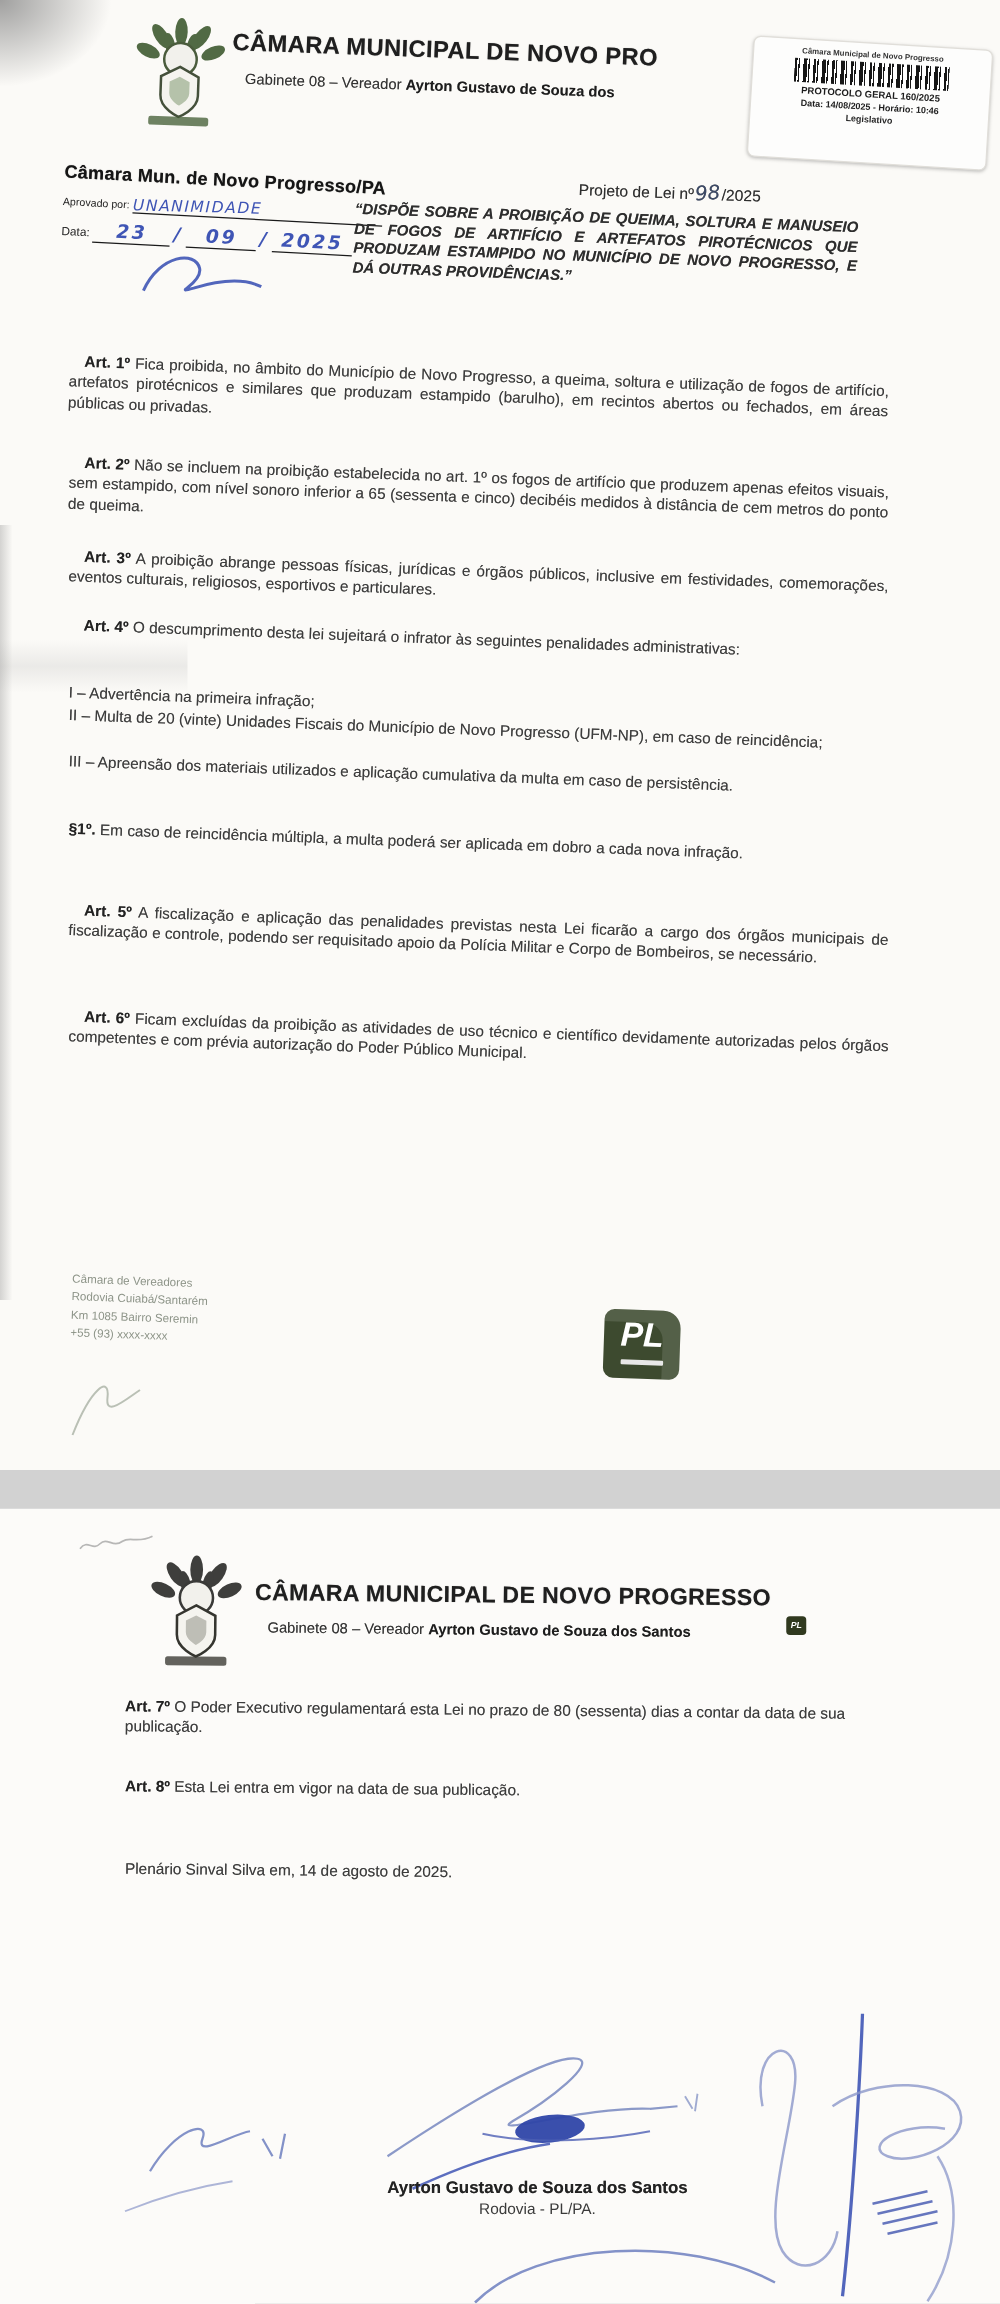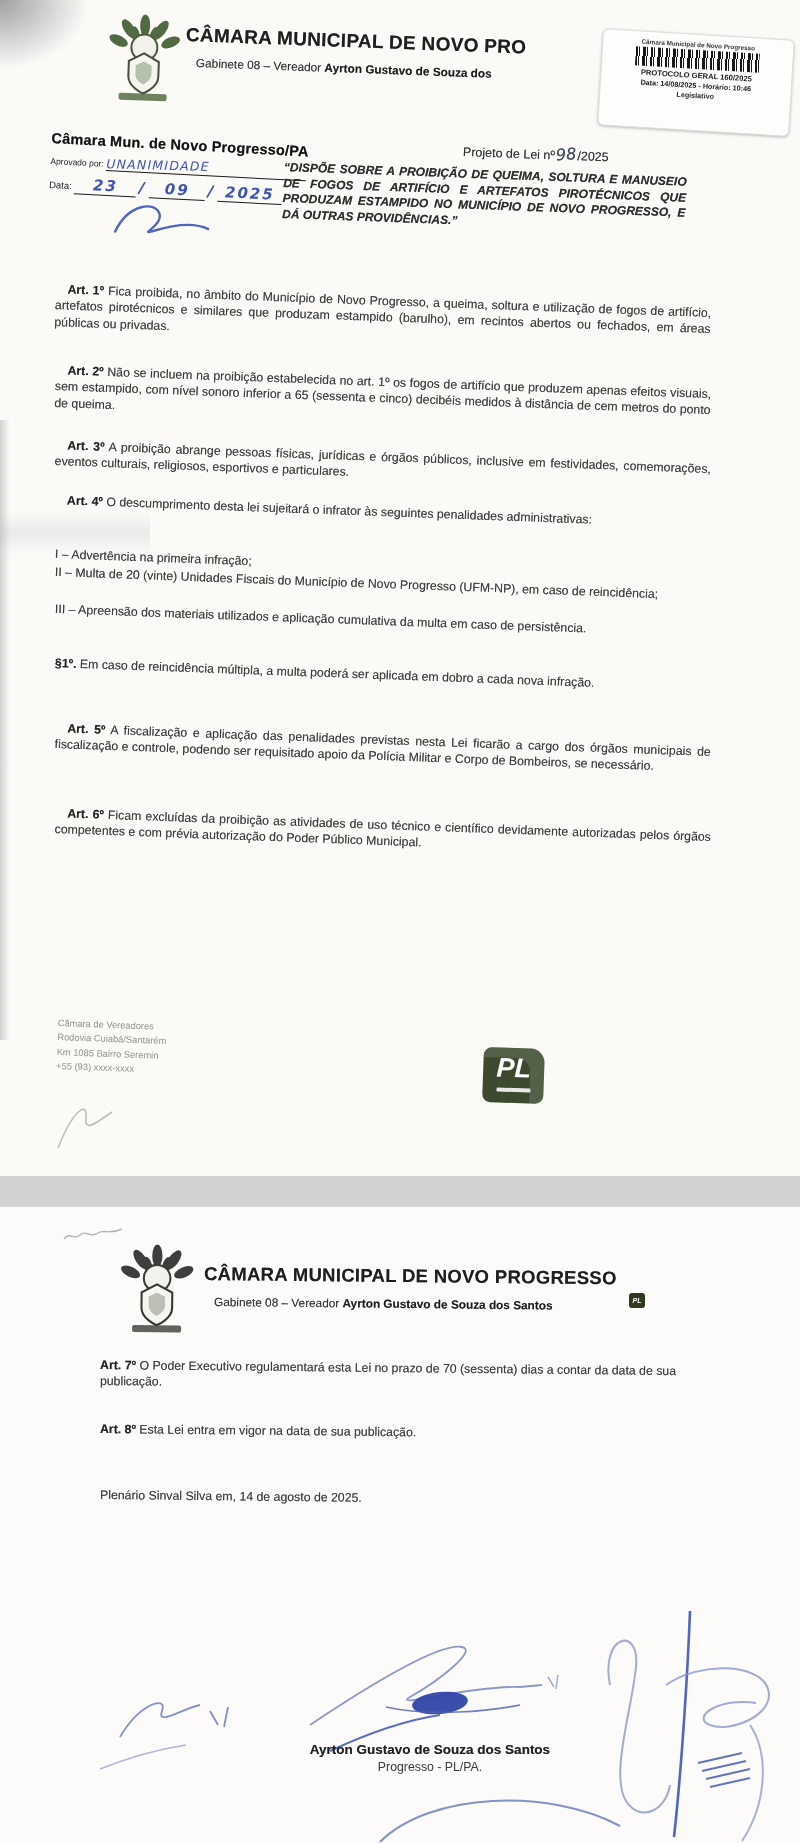--- a/index.html
+++ b/index.html
@@ -196,37 +196,37 @@
     <path d="M40 48 l8 4 v9 c0 6 -8 10 -8 10 c0 0 -8 -4 -8 -10 v-9 z" fill="#9a9a90" opacity=".6"></path>
     <rect x="16" y="80" width="48" height="7" rx="2" fill="#3c3c36" opacity=".8"></rect>
   </svg>
 
   <div class="h-title tilt2" style="left:204px;top:56px;font-size:18.5px">CÂMARA MUNICIPAL DE NOVO PROGRESSO</div>
   <div class="h-sub tilt2" style="left:214px;top:88px">
     <span>Gabinete 08 – Vereador </span><b>Ayrton Gustavo de Souza dos Santos</b>
   </div>
   <div class="pl-mini" style="top:86px">PL</div>
 
-  <p class="par tilt2" style="left:100px;top:150px;width:632px;text-align:left"><b class="al">Art. 7º</b> <span>O Poder Executivo regulamentará esta Lei no prazo de 70 (sessenta) dias a contar da data de sua publicação.</span></p>
+  <p class="par tilt2" style="left:100px;top:150px;width:632px;text-align:left"><b class="al">Art. 7º</b> <span>O Poder Executivo regulamentará esta Lei no prazo de 80 (sessenta) dias a contar da data de sua publicação.</span></p>
 
   <p class="par tilt2" style="left:100px;top:214px;width:632px;text-align:left"><b class="al">Art. 8º</b> <span>Esta Lei entra em vigor na data de sua publicação.</span></p>
 
   <p class="par tilt2" style="left:100px;top:280px;width:632px;text-align:left">Plenário Sinval Silva em, 14 de agosto de 2025.</p>
 
   <svg class="sig" style="left:290px;top:418px" width="280" height="130">
     <path d="M20 100 C 80 60, 150 18, 172 22 C 188 25, 150 55, 120 72 C 100 84, 180 60, 230 62 L 252 60" fill="none" stroke="#7787c0" stroke-width="1.8" opacity=".85"></path>
     <ellipse cx="150" cy="78" rx="28" ry="11" fill="#2f46a8" transform="rotate(-6 150 78)" opacity=".95"></ellipse>
     <path d="M96 82 C 140 92, 200 86, 230 80" fill="none" stroke="#4c5fb4" stroke-width="1.6" opacity=".8"></path>
     <path d="M40 126 C 70 112, 110 96, 150 90" fill="none" stroke="#3f55b5" stroke-width="2" opacity=".85"></path>
     <path d="M258 52 l6 10 M268 50 l-2 14" fill="none" stroke="#7787c0" stroke-width="1.5" opacity=".7"></path>
   </svg>
 
   <div class="sig-name-block" style="top:535px;position:absolute">
     <div class="sig-name">Ayrton Gustavo de Souza dos Santos</div>
-    <div class="sig-role">Progresso - PL/PA.</div>
+    <div class="sig-role">Rodovia - PL/PA.</div>
   </div>
 
   <svg class="sig" style="left:570px;top:398px" width="226" height="238">
     <path d="M120 6 C 118 60, 112 160, 104 232" fill="none" stroke="#3f55b5" stroke-width="2.6" opacity=".9"></path>
     <path d="M40 80 C 30 30, 70 20, 66 62 C 62 104, 40 170, 56 196 C 70 218, 96 206, 100 180" fill="none" stroke="#8b97c9" stroke-width="2" opacity=".8"></path>
     <path d="M96 80 C 130 56, 190 58, 198 84 C 206 110, 160 128, 140 120 C 120 112, 150 92, 186 98" fill="none" stroke="#8b97c9" stroke-width="2" opacity=".8"></path>
     <path d="M128 158 l44 -10 M132 166 l44 -10 M136 174 l44 -10 M140 182 l40 -9" stroke="#4c5fb4" stroke-width="2" opacity=".85"></path>
     <path d="M180 120 C 200 150, 196 200, 172 236" fill="none" stroke="#8b97c9" stroke-width="2" opacity=".75"></path>
   </svg>
 

